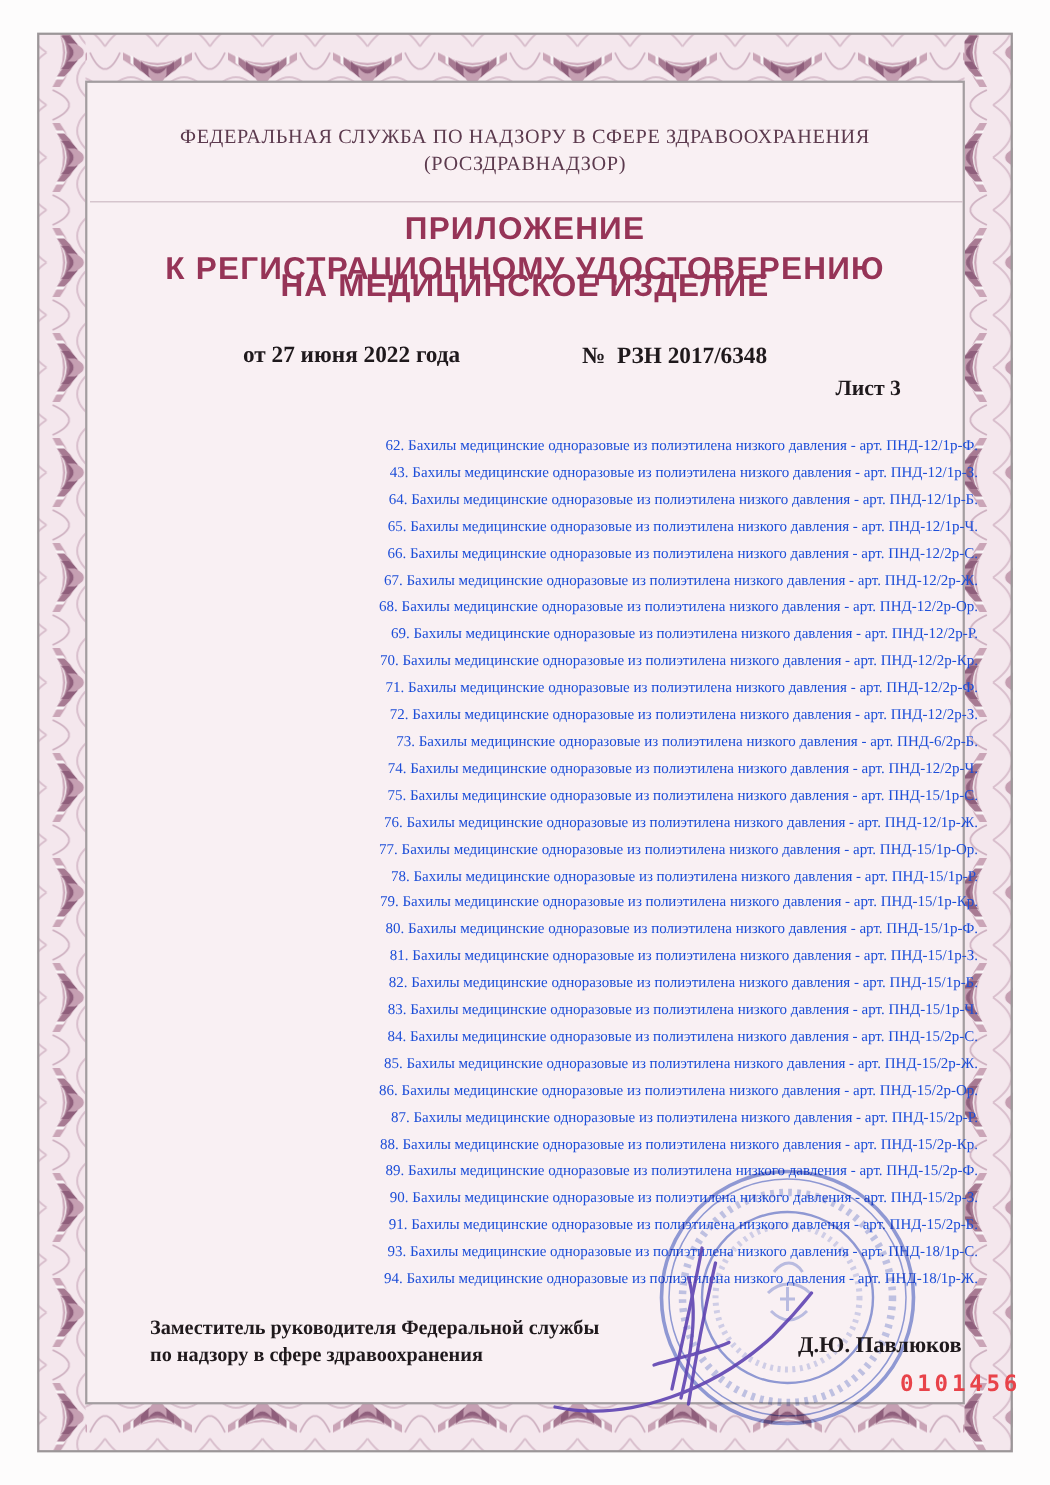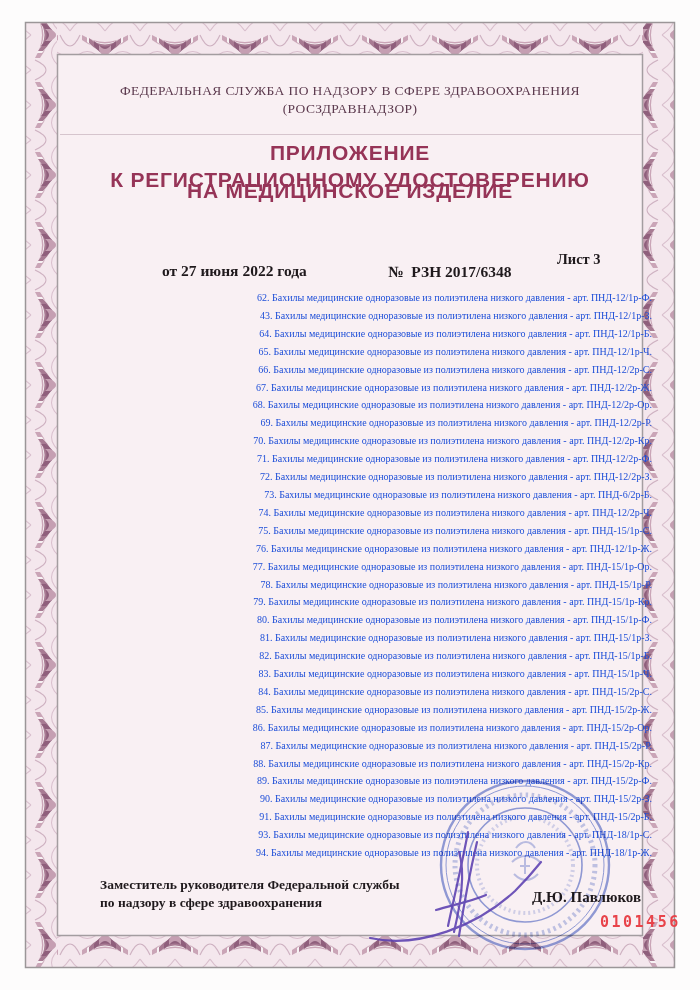--- a/index.html
+++ b/index.html
@@ -6,21 +6,21 @@
   .page{position:relative;width:700px;height:990px;background:#fdfcfc;overflow:hidden;
         font-family:"Liberation Serif", serif;}
   .border-svg{position:absolute;left:0;top:0;z-index:1;}
   .content{position:absolute;left:0;top:0;width:700px;height:990px;z-index:2;}
   .abs{position:absolute;}
   .center{left:57px;width:586px;text-align:center;}
   .issuer{font-size:13.5px;letter-spacing:.4px;color:#5c3a4e;}
   .divider{left:60px;width:582px;height:1px;background:#d6c5cd;}
   .title-line{font-family:"Liberation Sans", sans-serif;font-weight:bold;
               font-size:21px;letter-spacing:.8px;color:#963457;}
-  .meta{font-size:15.5px;font-weight:bold;color:#1f191c;white-space:pre;margin-top:34px;}
+  .meta{font-size:15.5px;font-weight:bold;color:#1f191c;white-space:pre;}
   .sheet{font-size:14.5px;font-weight:bold;color:#1f191c;}
   .list{left:100px;top:289px;width:552px;}
   .doc-line{font-size:10px;line-height:17.9px;color:#1d4ed8;white-space:nowrap;text-align:right;}
   .sig-line{font-size:13.5px;font-weight:bold;color:#1f191c;}
   .sig-name{font-size:15px;font-weight:bold;color:#1f191c;}
   .serial{font-family:"DejaVu Sans Mono", monospace;font-size:15px;letter-spacing:2.5px;
           color:#e8434a;font-weight:bold;margin-left:37px;}
   .stamp-svg{position:absolute;left:430px;top:770px;z-index:3;mix-blend-mode:multiply;opacity:.62;}
   .sign-svg{position:absolute;left:350px;top:812px;z-index:4;}
 </style>

